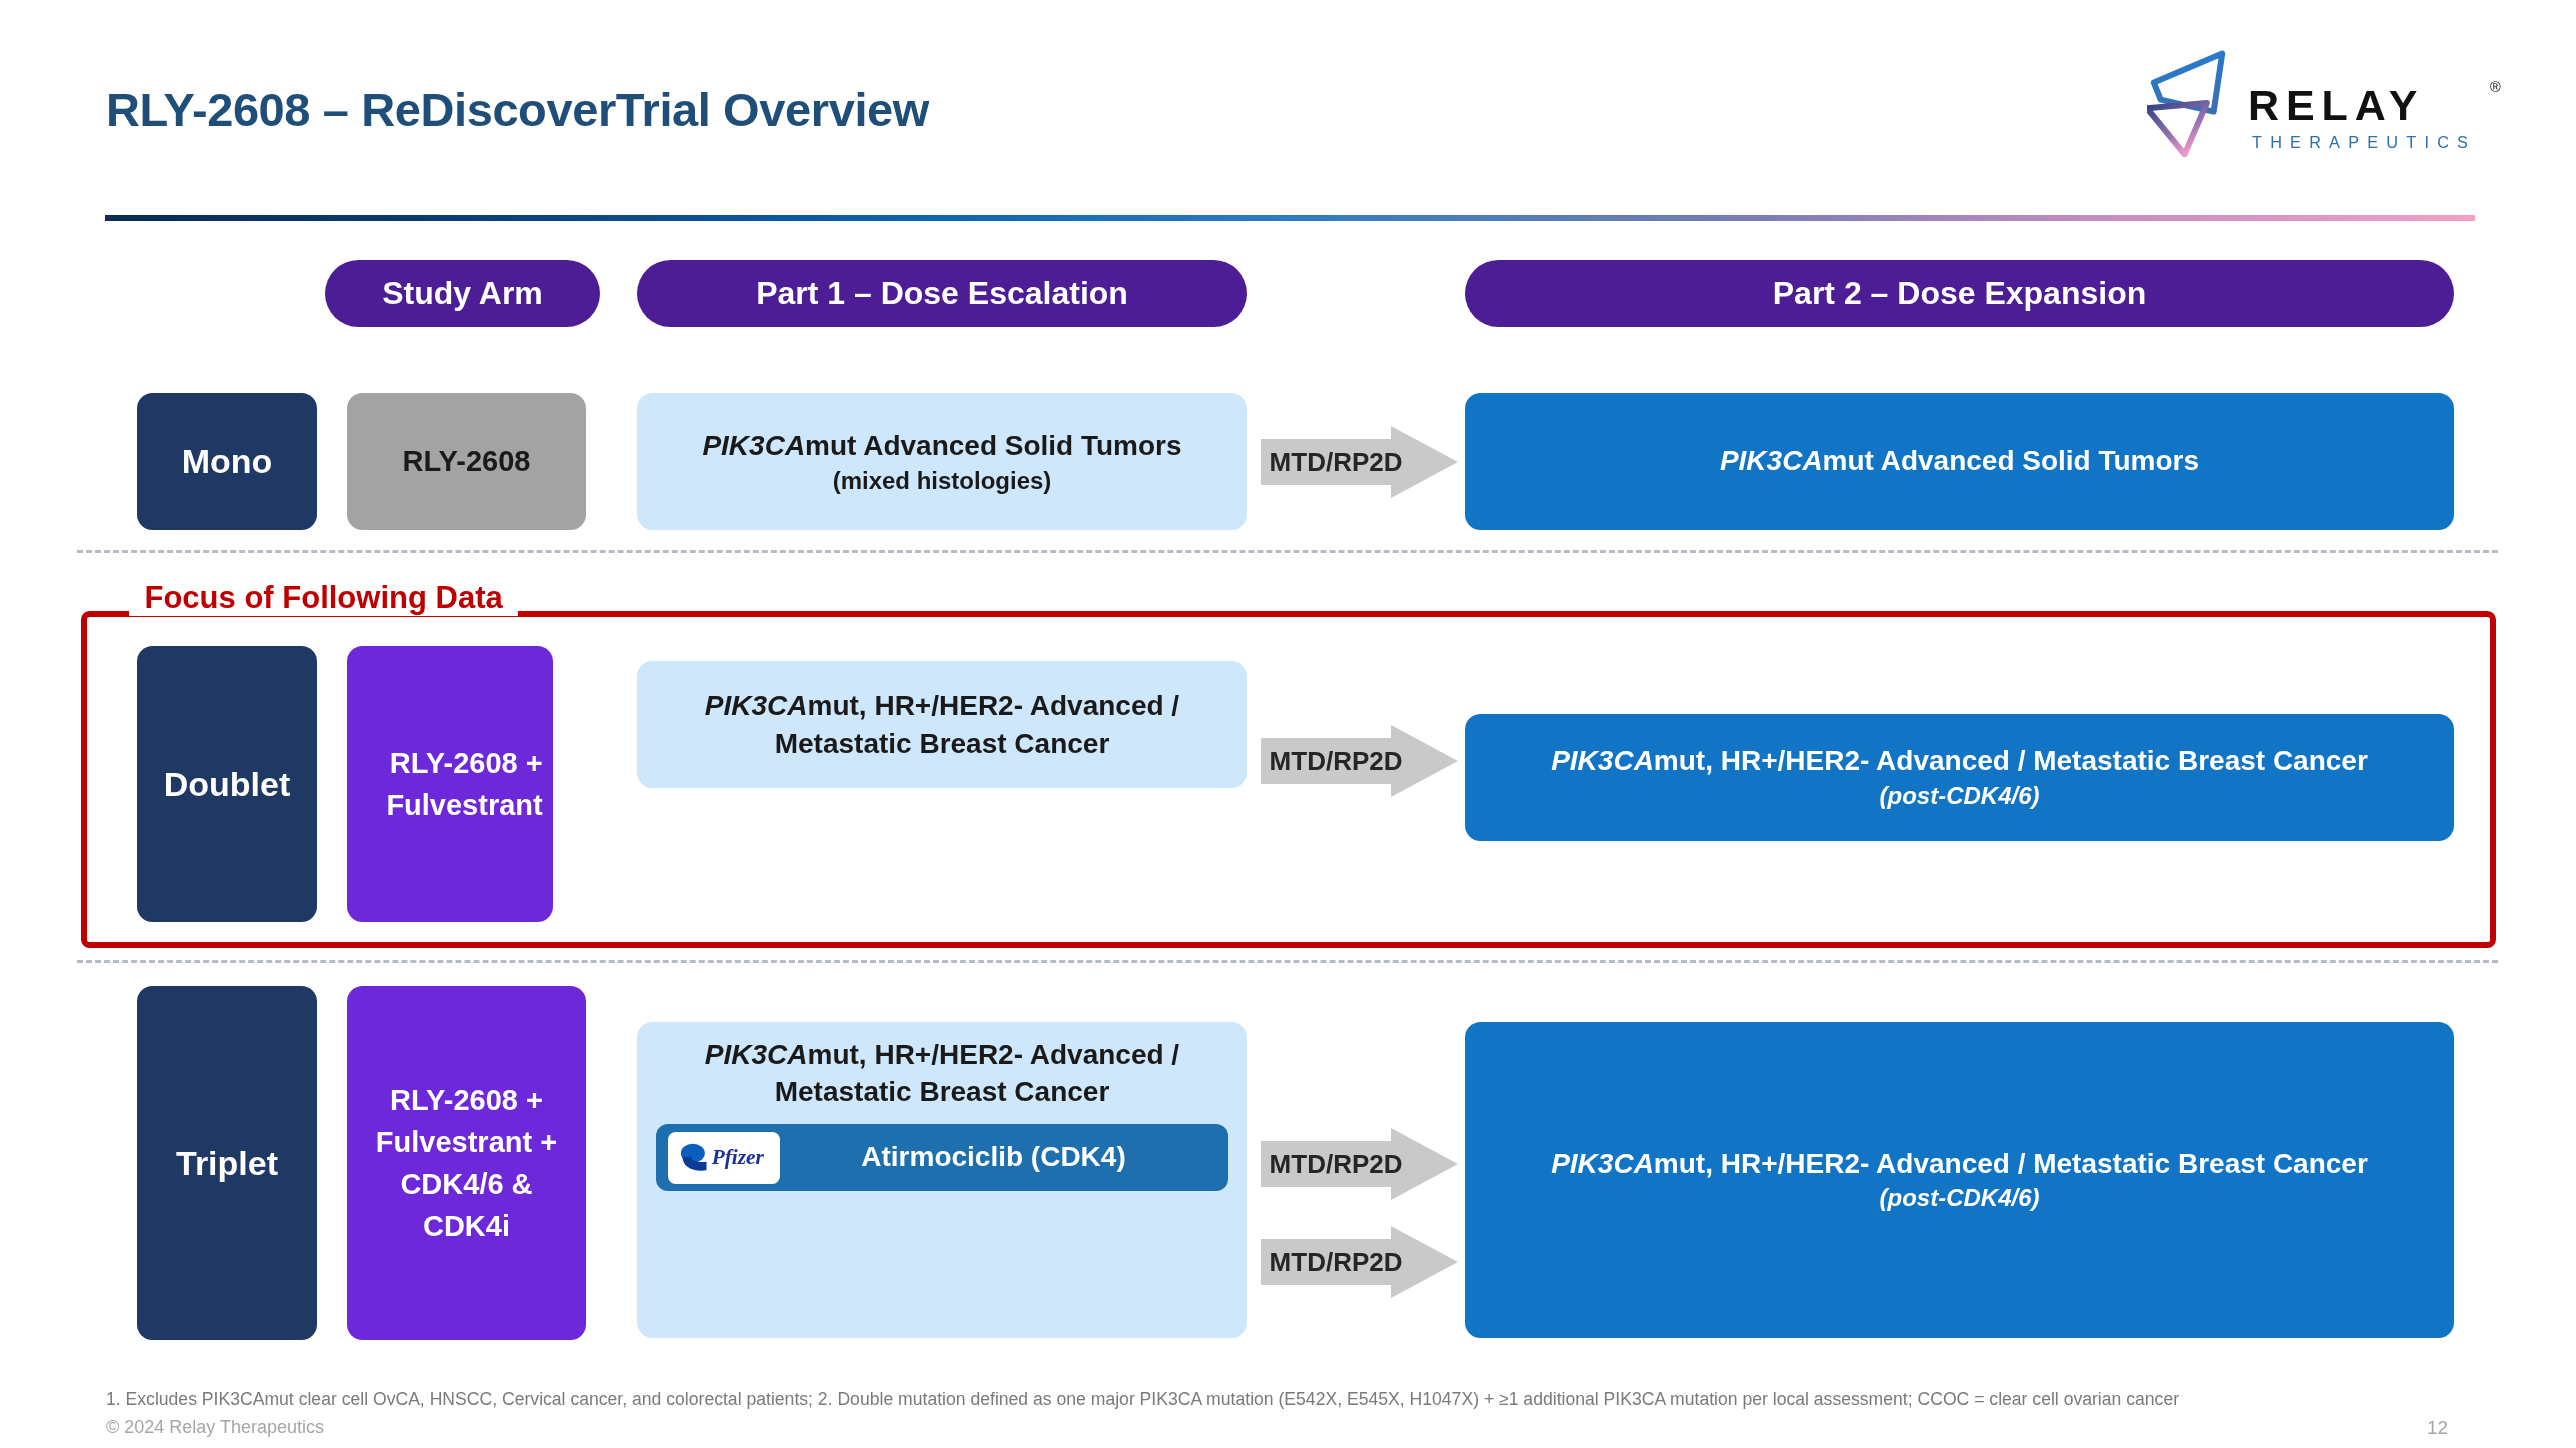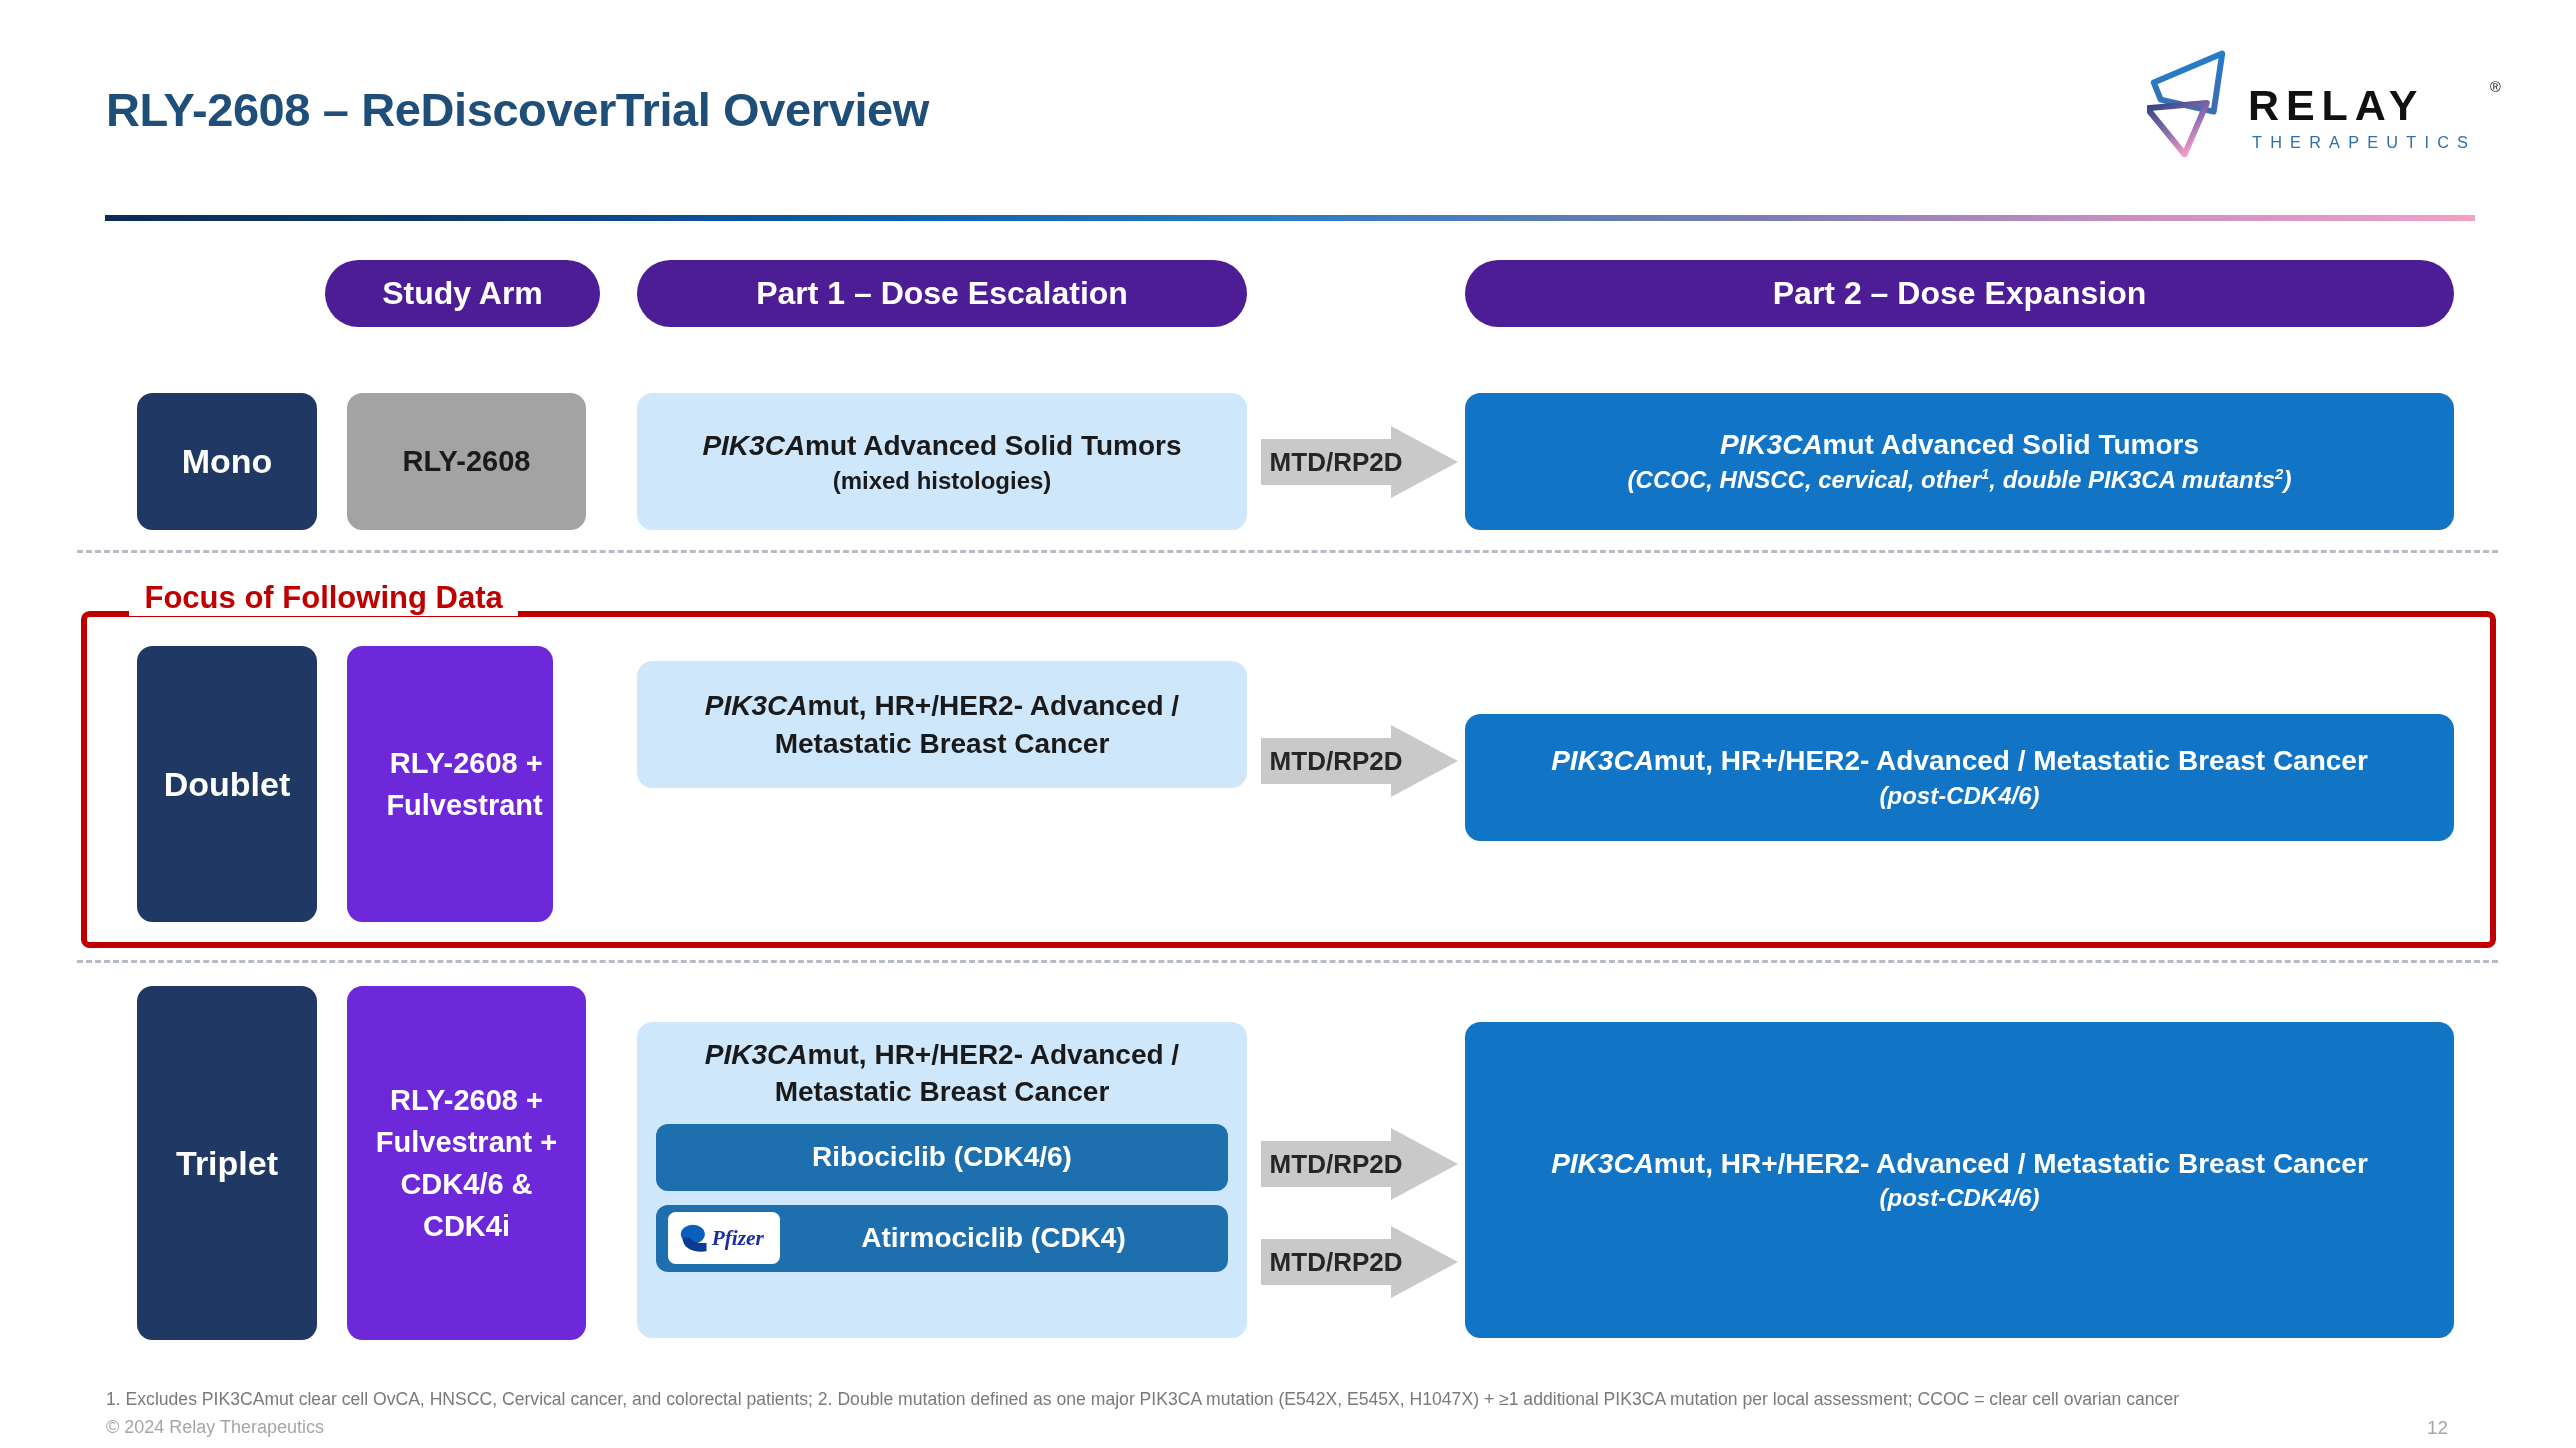--- a/index.html
+++ b/index.html
@@ -352,21 +352,20 @@
   <div class="part1-sub">(mixed histologies)</div>
 </div>
 
 <div class="arrow" id="arrow-mono">
   <div class="arrow-shape"></div>
   <div class="arrow-text">MTD/RP2D</div>
 </div>
 
 <div class="part2-box" id="part2-mono">
   <div class="part2-title"><span class="ital">PIK3CA</span><span>mut Advanced Solid Tumors</span></div>
-  <div class="part2-sub"><span>(CCOC, HNSCC, cervical, other</span><sup>1</sup><span>, double PIK3CA mutants</span><sup>2</sup><span>)</span></div>
 </div>
 
 <div class="arm-label" id="arm-label-doublet">Doublet</div>
 <div class="arm-drug" id="arm-drug-doublet">RLY-2608 + Fulvestrant</div>
 
 <div class="part1-box" id="part1-doublet">
   <div class="part1-title"><span class="ital">PIK3CA</span><span>mut, HR+/HER2- Advanced / Metastatic Breast Cancer</span></div>
 </div>
 
 <div class="arrow" id="arrow-doublet">
@@ -378,23 +377,20 @@
   <div class="part2-title"><span class="ital">PIK3CA</span><span>mut, HR+/HER2- Advanced / Metastatic Breast Cancer</span></div>
   <div class="part2-sub">(post-CDK4/6)</div>
 </div>
 
 <div class="arm-label" id="arm-label-triplet">Triplet</div>
 <div class="arm-drug" id="arm-drug-triplet">RLY-2608 + Fulvestrant  + CDK4/6 &amp; CDK4i</div>
 
 <div class="part1-box" id="part1-triplet">
   <div id="part1-triplet-title"><span class="ital">PIK3CA</span><span>mut, HR+/HER2- Advanced / Metastatic Breast Cancer</span></div>
 
-  <div class="combo-chip">
-    <span>Ribociclib (CDK4/6)</span>
-  </div>
 
   <div class="combo-chip">
     <div id="pfizer-logo">
       <svg width="101" height="43" viewBox="0 0 118 50" style="font-size:33px">
         <ellipse cx="22" cy="20" rx="14" ry="11" fill="#0a5fbd"></ellipse>
         <path d="M10 24 C10 36 22 42 38 40 L38 30 C28 31 20 29 20 24 Z" fill="#0a3c96"></path>
         <text x="44" y="33" font-family="'Liberation Serif', serif" font-style="italic" font-weight="bold" font-size="25" fill="#1a2fa0">Pfizer</text>
       </svg>
     </div>
     <span style="padding-left:103px">Atirmociclib (CDK4)</span>

